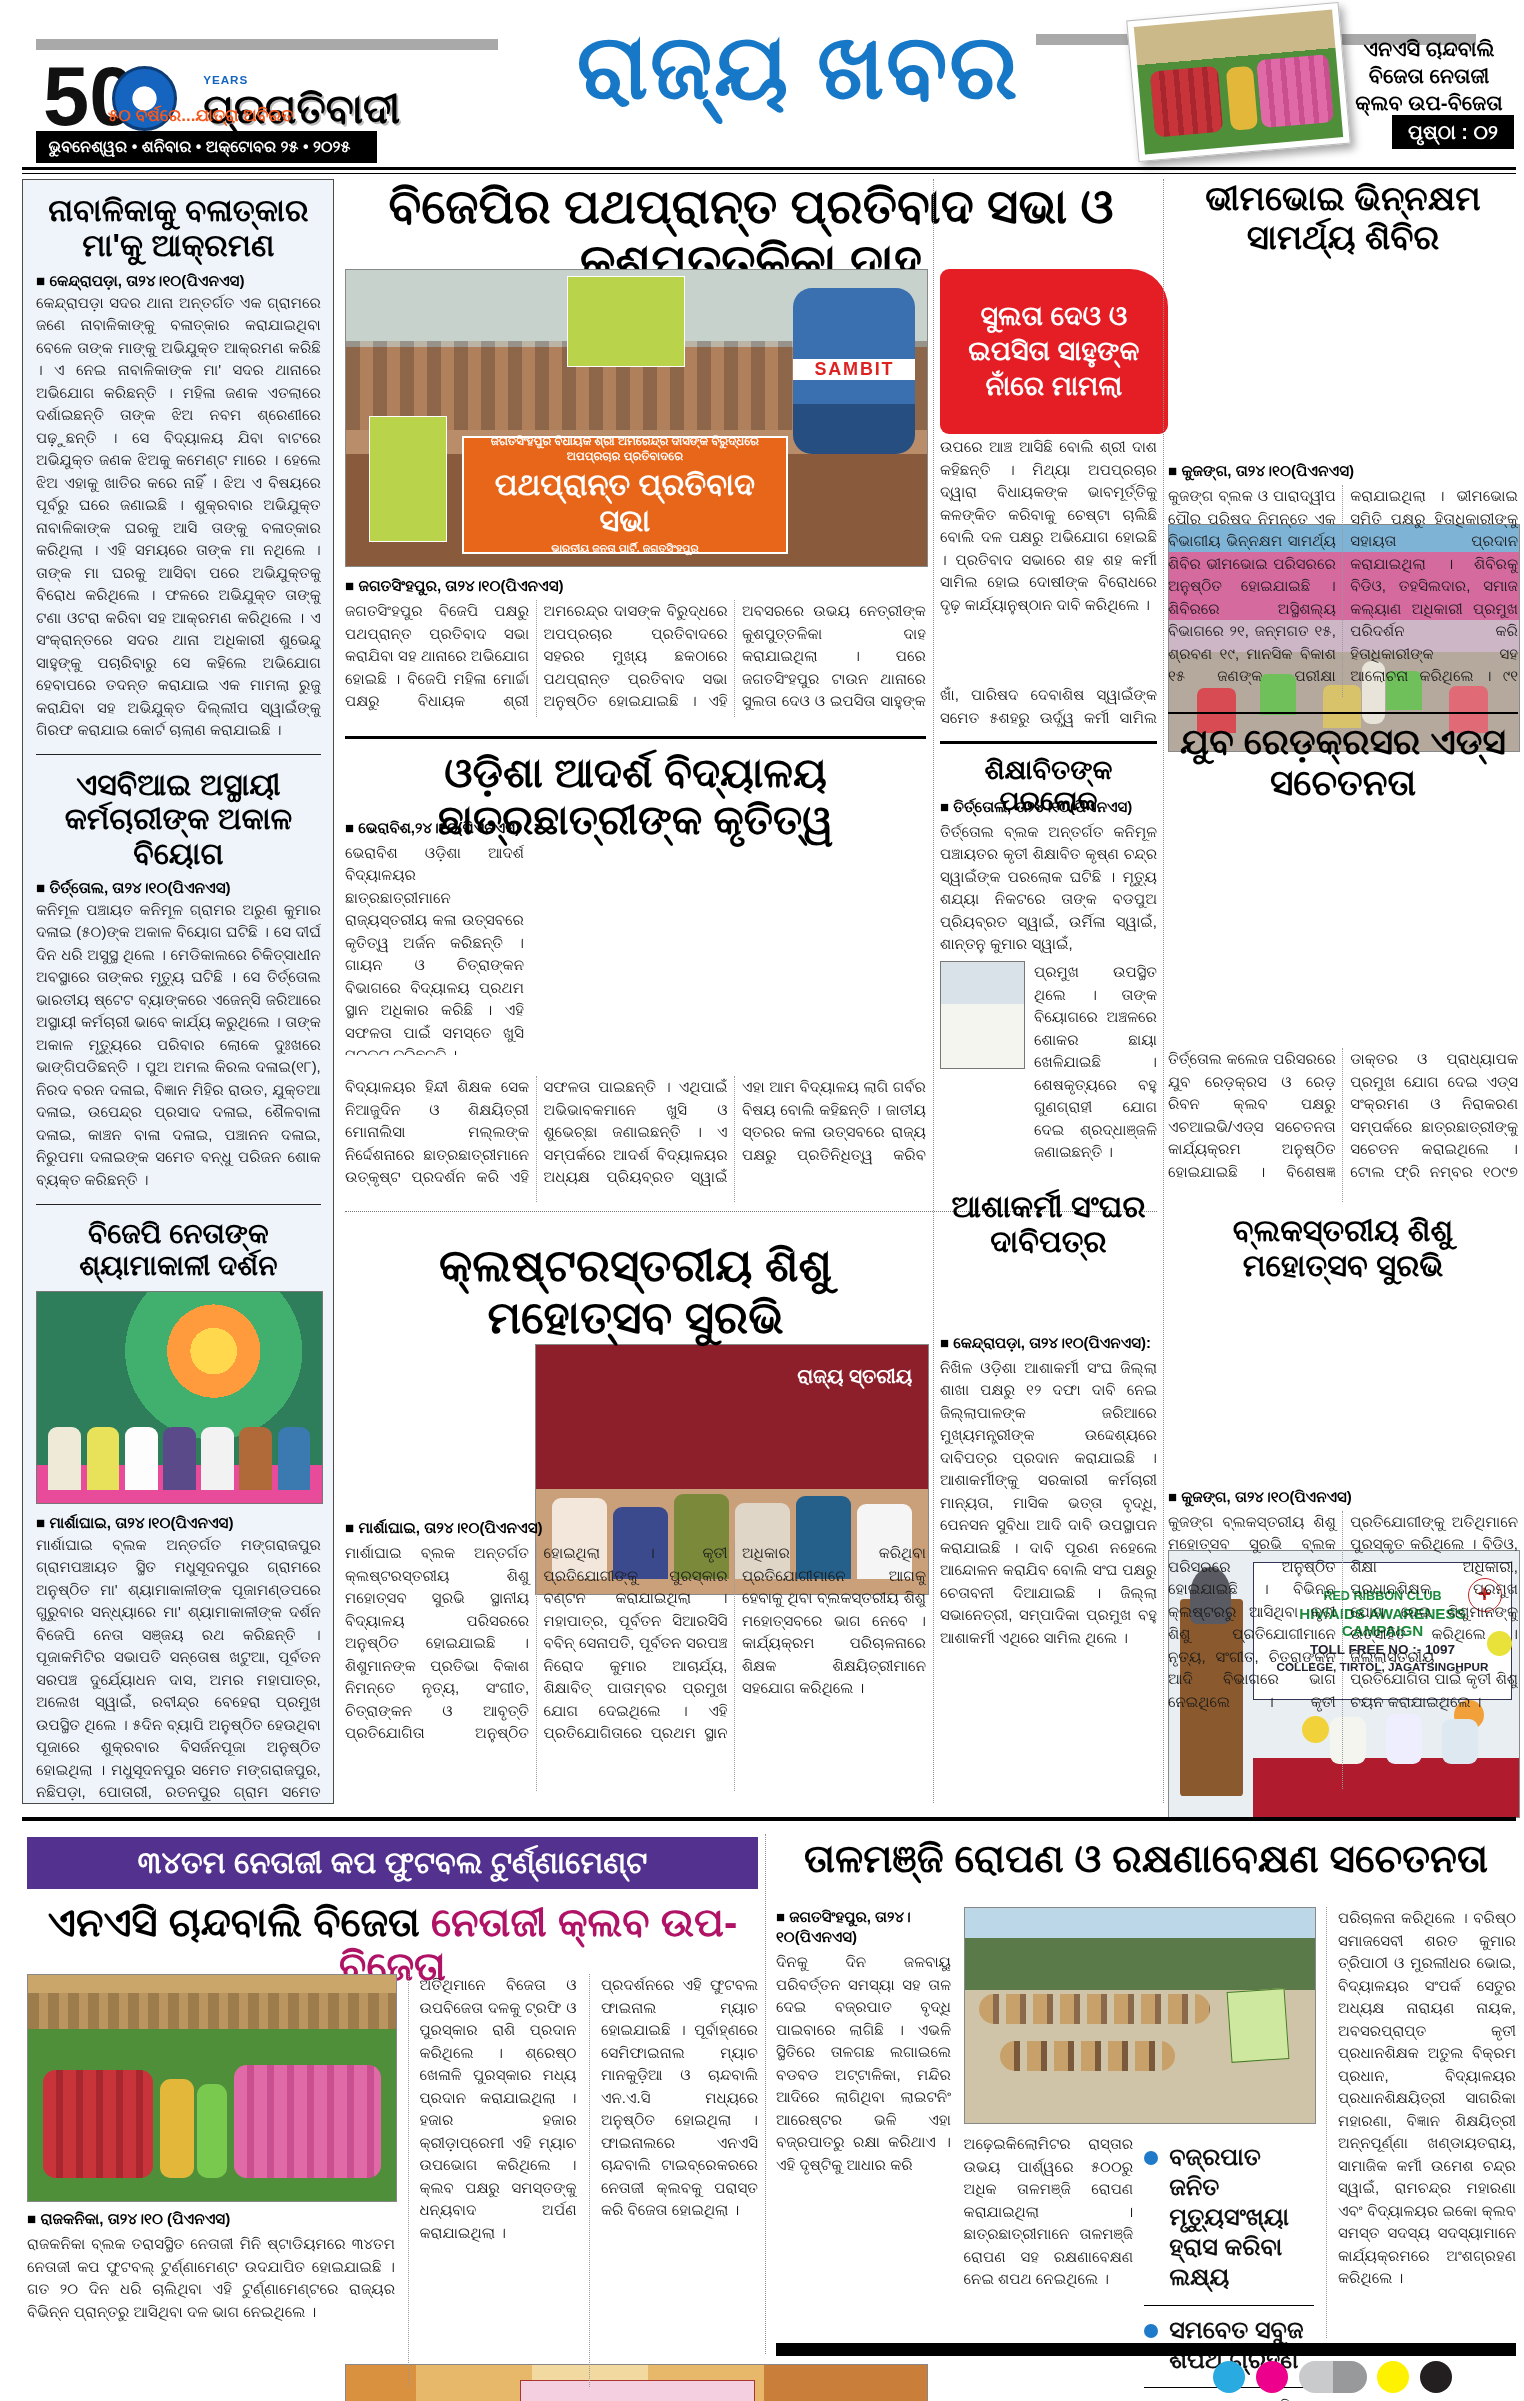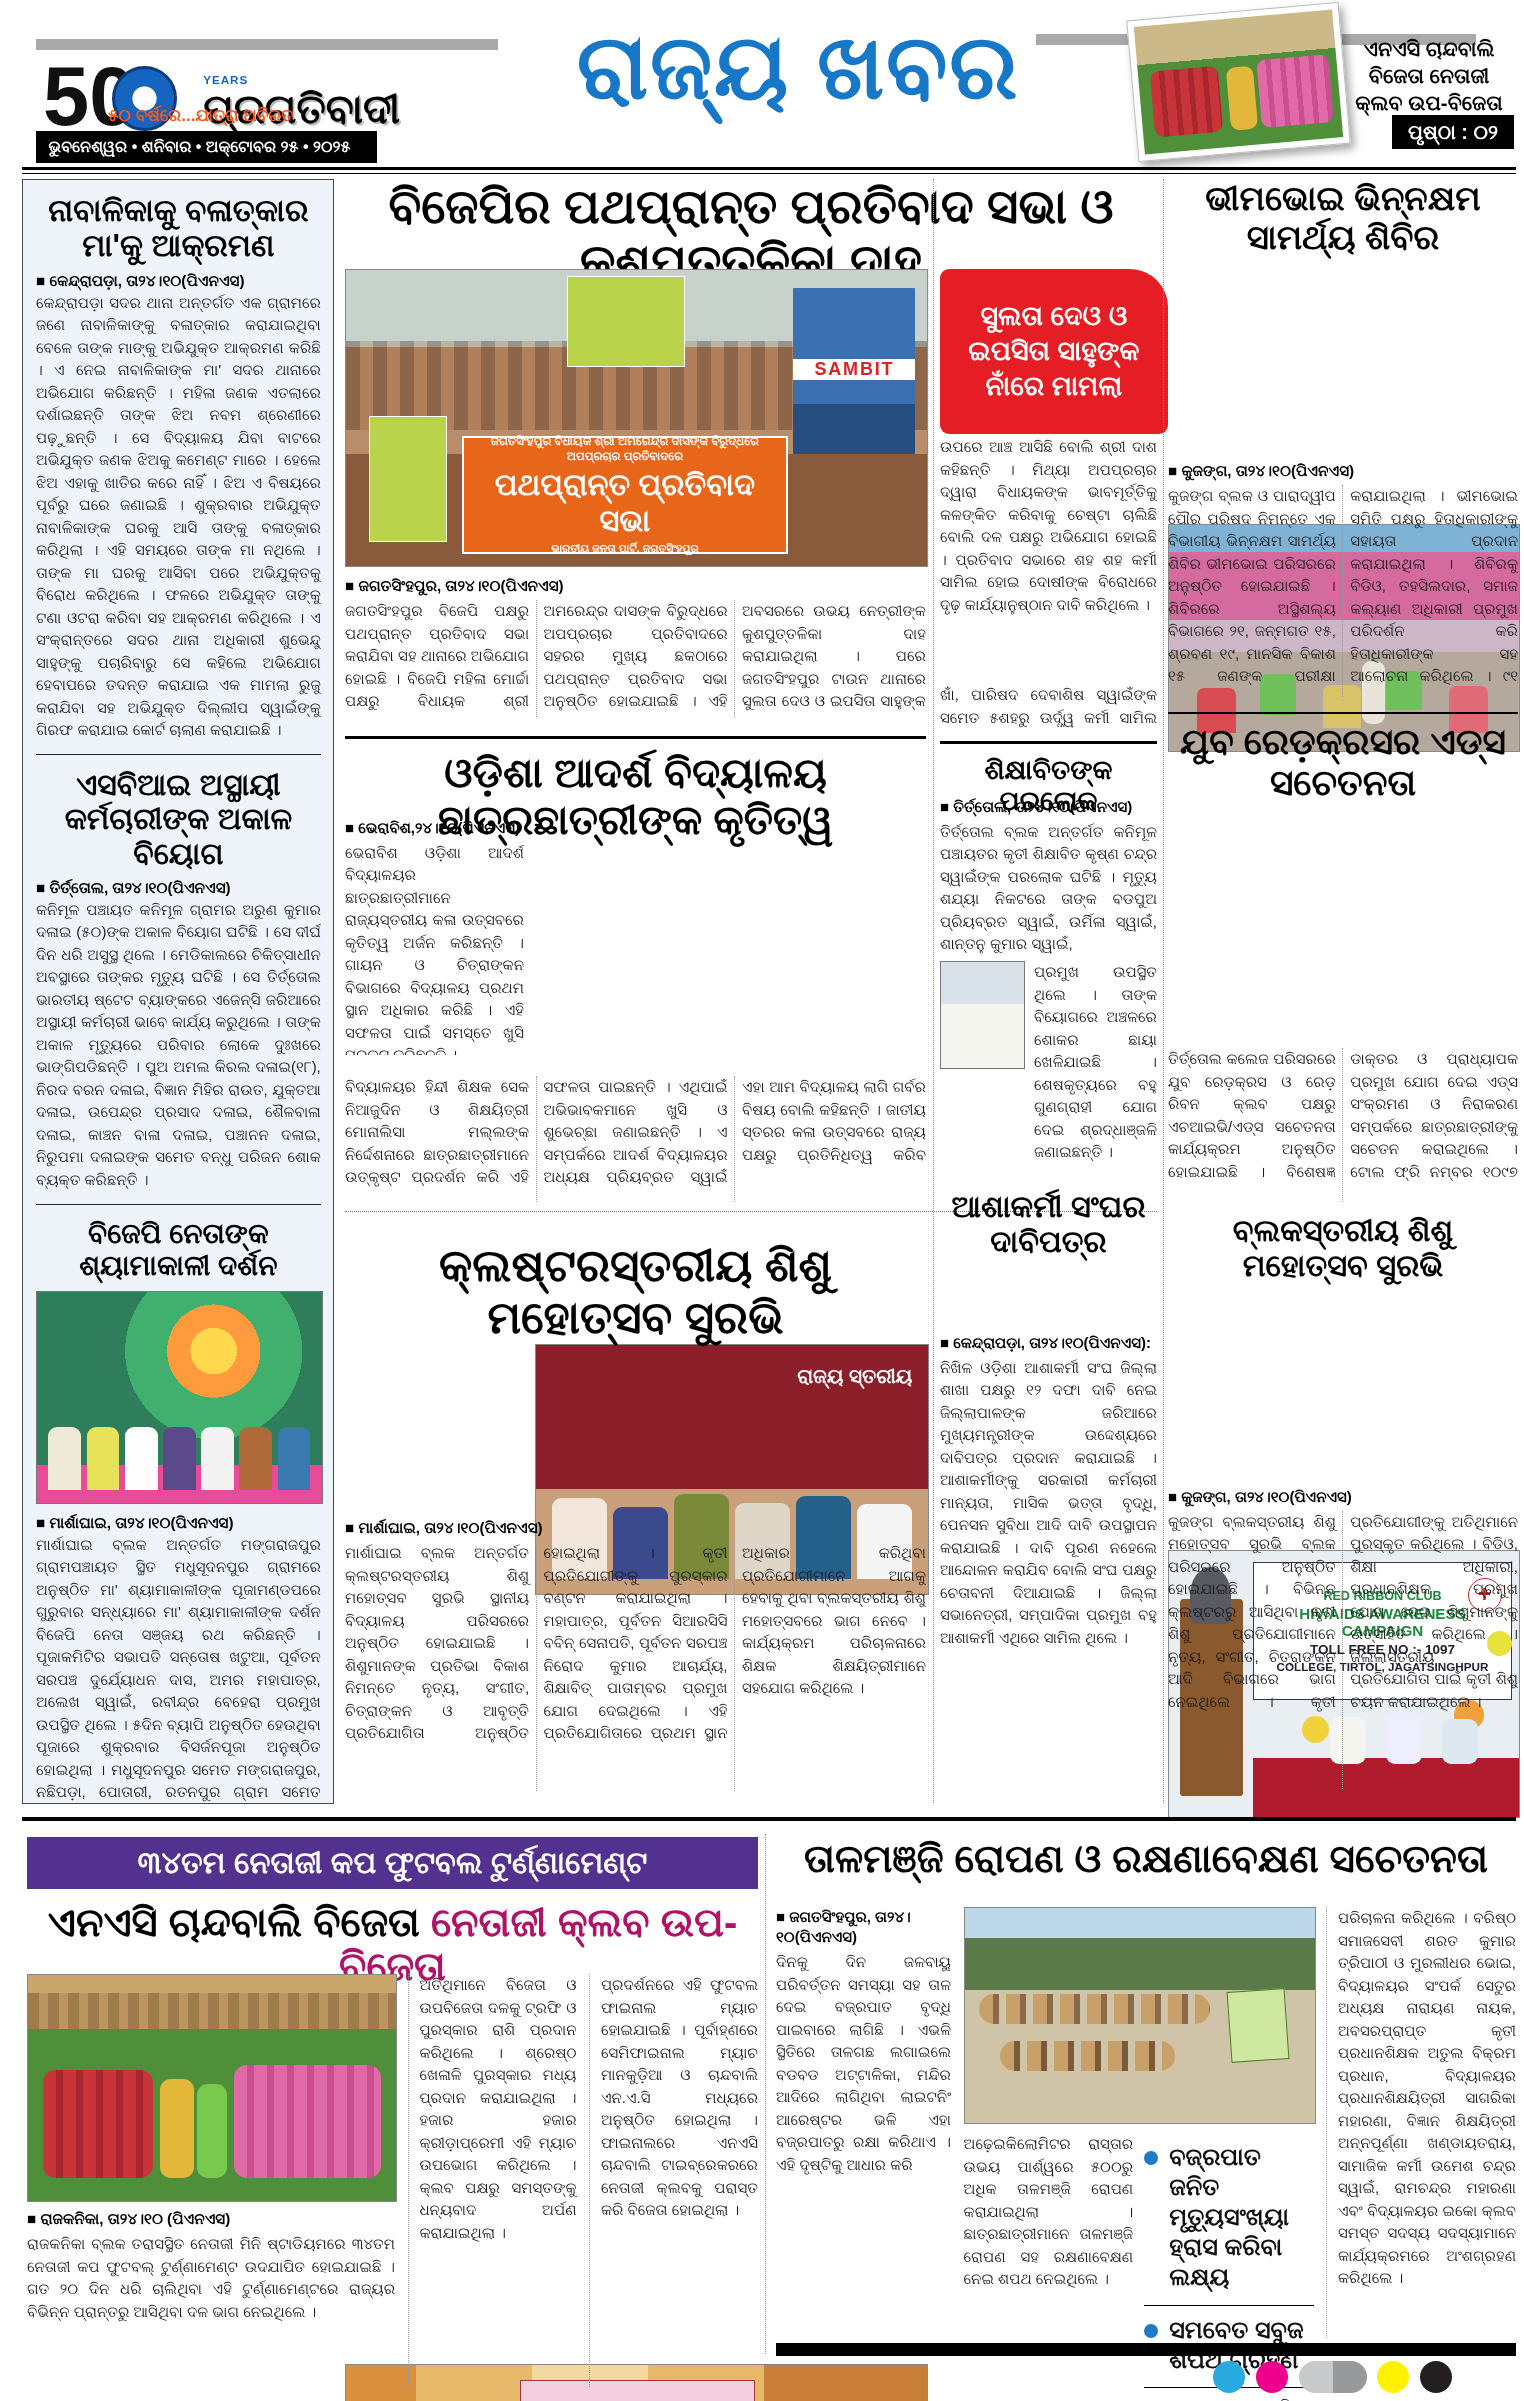--- a/index.html
+++ b/index.html
@@ -85,21 +85,21 @@
     </div>
     <div class="dateline" style="font-size:15.2px">■ ମାର୍ଶାଘାଇ, ତା୨୪।୧୦(ପିଏନଏସ)</div>
     <div class="body-txt" style="font-size:15px">ମାର୍ଶାଘାଇ ବ୍ଲକ ଅନ୍ତର୍ଗତ ମଙ୍ଗରାଜପୁର ଗ୍ରାମପଞ୍ଚାୟତ ସ୍ଥିତ ମଧୁସୂଦନପୁର ଗ୍ରାମରେ ଅନୁଷ୍ଠିତ ମା' ଶ୍ୟାମାକାଳୀଙ୍କ ପୂଜାମଣ୍ଡପରେ ଗୁରୁବାର ସନ୍ଧ୍ୟାରେ ମା' ଶ୍ୟାମାକାଳୀଙ୍କ ଦର୍ଶନ ବିଜେପି ନେତା ସଞ୍ଜୟ ରଥ କରିଛନ୍ତି । ପୂଜାକମିଟିର ସଭାପତି ସନ୍ତୋଷ ଖଟୁଆ, ପୂର୍ବତନ ସରପଞ୍ଚ ଦୁର୍ଯ୍ୟୋଧନ ଦାସ, ଅମର ମହାପାତ୍ର, ଅଲେଖ ସ୍ୱାଇଁ, ରବୀନ୍ଦ୍ର ବେହେରା ପ୍ରମୁଖ ଉପସ୍ଥିତ ଥିଲେ । ୫ଦିନ ବ୍ୟାପି ଅନୁଷ୍ଠିତ ହେଉଥିବା ପୂଜାରେ ଶୁକ୍ରବାର ବିସର୍ଜନପୂଜା ଅନୁଷ୍ଠିତ ହୋଇଥିଲା । ମଧୁସୂଦନପୁର ସମେତ ମଙ୍ଗରାଜପୁର, ନଛିପଡ଼ା, ପୋତାରୀ, ରତନପୁର ଗ୍ରାମ ସମେତ ନିକଟସ୍ଥ ବେରୁହାଁ ପଞ୍ଚାୟତ, ବଟିରା ପଞ୍ଚାୟତ, ଅନ୍ତେଇ ପଞ୍ଚାୟତର ଶତାଧିକ ଶ୍ରଦ୍ଧାଳୁଙ୍କ ଭିଡ଼ ଲାଗିଥିଲା ।</div>
 
   </div>
 
   <div class="abs hl center" style="left:345px;top:179px;width:812px;font-size:48px">ବିଜେପିର ପଥପ୍ରାନ୍ତ ପ୍ରତିବାଦ ସଭା ଓ କୁଶପୁତ୍ତଳିକା ଦାହ</div>
 
   <div class="abs photo" style="left:345px;top:269px;width:581px;height:296px;border:0.9px solid #888;background:linear-gradient(180deg,#c8d2cc 0 26%,#b98d6a 26% 62%,#8a5a3c 62% 100%)">
     <div class="abs" style="left:0;top:24%;right:0;height:30%;background:repeating-linear-gradient(90deg,rgba(60,30,15,.35) 0 14.4px,rgba(150,90,50,.25) 14.4px 27px)"></div>
-    <div class="abs" style="right:2%;top:6%;width:21%;height:56%;background:linear-gradient(180deg,#3a6fb0 0 70%,#274e80 70% 100%);border-radius:1px">
+    <div class="abs" style="right:2%;top:6%;width:21%;height:56%;background:linear-gradient(180deg,#3a6fb0 0 70%,#274e80 70% 100%);border-radius:19px">
       <div class="center" style="margin-top:58%;background:#fff;color:#d22;font-weight:bold;font-size:18px;letter-spacing:1.8px">SAMBIT</div>
     </div>
     <div class="abs" style="left:4%;bottom:8%;width:13%;height:42%;background:#b9d44a;border:1.8px solid #fff"></div>
     <div class="abs" style="left:38%;top:2%;width:20%;height:30%;background:#b9d44a;border:1.8px solid #fff"></div>
     <div class="abs center" style="left:20%;bottom:4%;width:56%;height:40%;background:#e8661a;border:2.7px solid #fff;color:#fff;display:flex;flex-direction:column;justify-content:center;gap:3.6px;padding:3.6px;box-sizing:border-box">
       <span class="banner-small" style="font-size:11.7px">ଜଗତସିଂହପୁର ବିଧାୟକ ଶ୍ରୀ ଅମରେନ୍ଦ୍ର ଦାସଙ୍କ ବିରୁଦ୍ଧରେ ଅପପ୍ରଚାର ପ୍ରତିବାଦରେ</span>
       <span style="font-size:30.5px;font-weight:bold">ପଥପ୍ରାନ୍ତ ପ୍ରତିବାଦ ସଭା</span>
       <span class="banner-small" style="font-size:10.8px">ଭାରତୀୟ ଜନତା ପାର୍ଟି, ଜଗତସିଂହପୁର</span>
     </div>
   </div>

